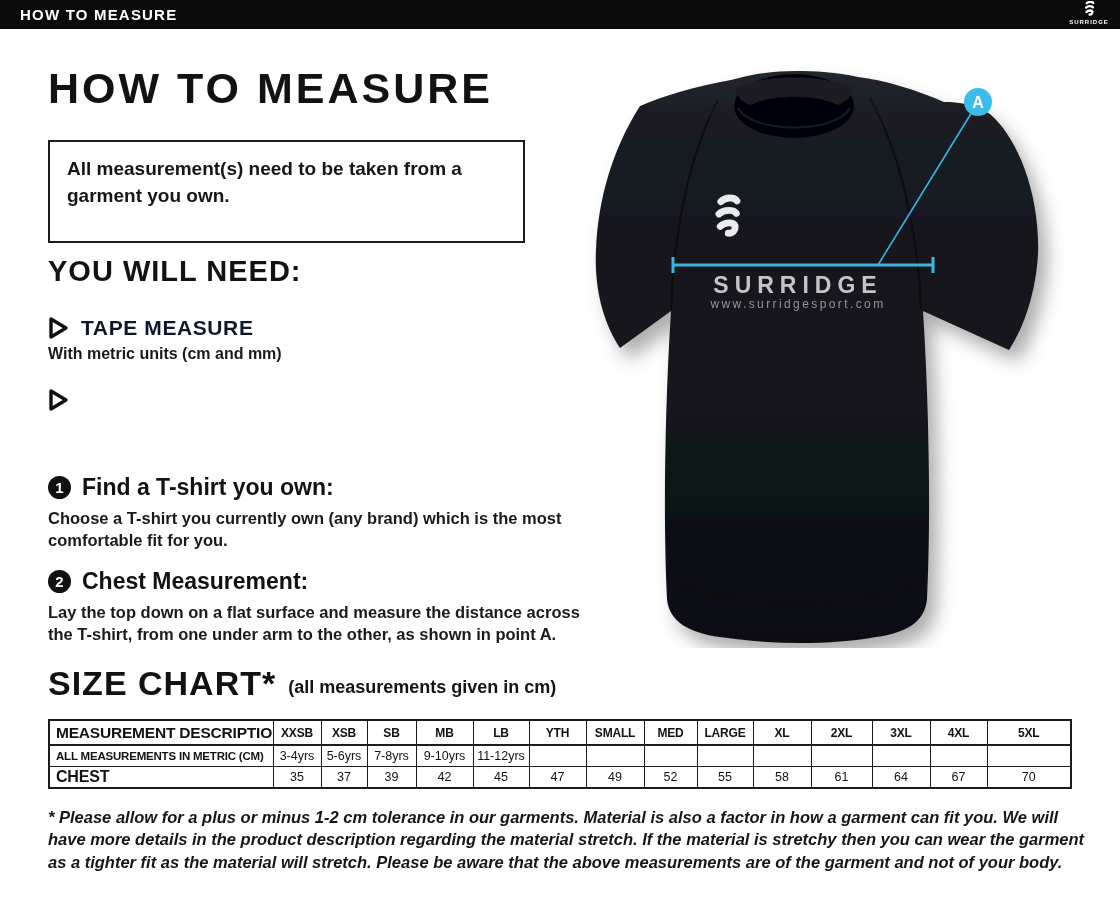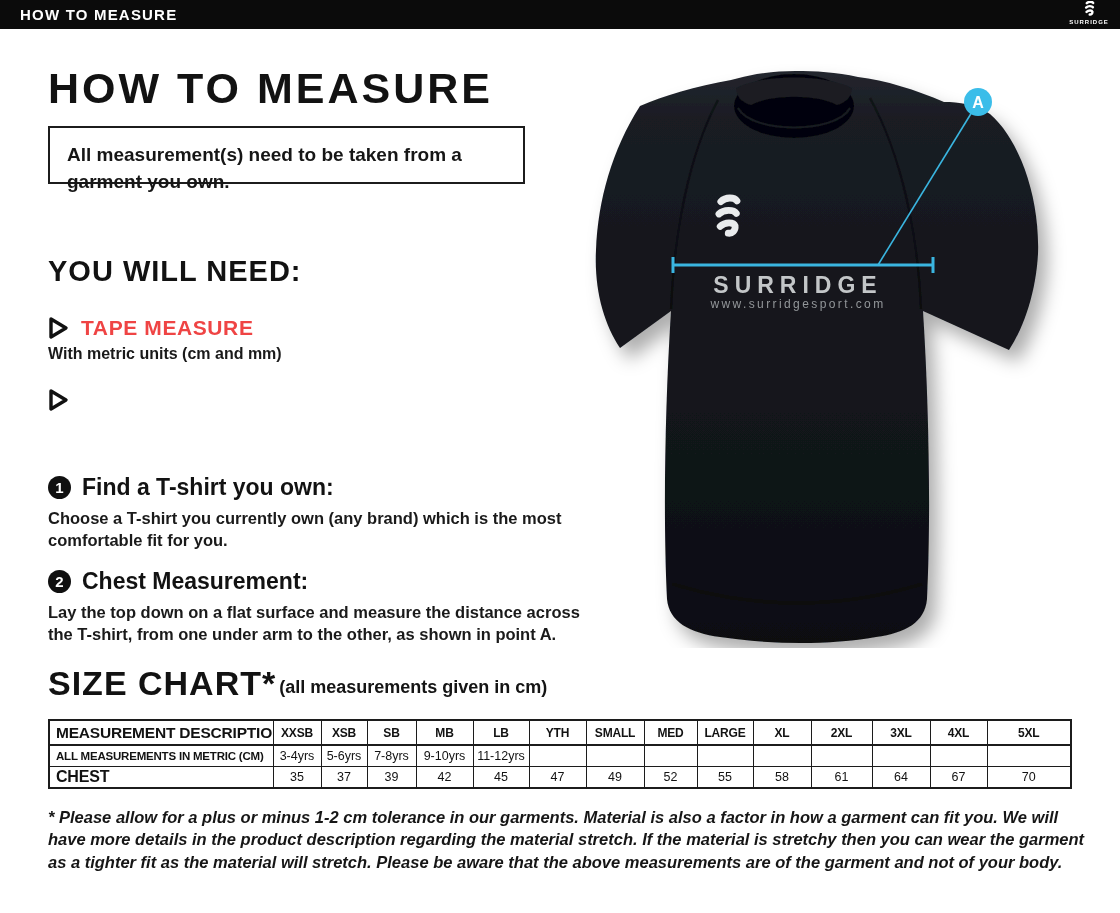--- a/index.html
+++ b/index.html
@@ -15,42 +15,42 @@
   .topbar-title{
     position:absolute;left:20px;top:0;height:29px;line-height:29px;
     color:#fff;font-size:15px;font-weight:bold;letter-spacing:1.2px;
   }
   .brandmark{position:absolute;right:8px;top:1px;width:46px;text-align:center;}
   .brandmark .bm-text{color:#fff;font-size:6px;font-weight:bold;letter-spacing:1px;margin-top:-1px;}
 
   
   .h1{top:64px;left:48px;font-size:43px;font-weight:bold;letter-spacing:3px;color:#121212;}
   .notice-box{
-    top:126px;left:48px;width:477px;height:58px;box-sizing:border-box;
+    top:140px;left:48px;width:477px;height:103px;box-sizing:border-box;
     border:2px solid #1c1c1c;padding:13px 17px;
     font-size:19px;line-height:27px;font-weight:bold;color:#161616;
   }
   .h2{top:255px;left:48px;font-size:29px;font-weight:bold;letter-spacing:1px;color:#121212;}
 
   .need-item{left:48px;}
   .need-head{display:flex;align-items:center;gap:12px;}
-  .need-label{font-size:21px;font-weight:bold;letter-spacing:0.6px;color:#ef4444;}
+  .need-label{font-size:21px;font-weight:bold;letter-spacing:0.6px;color:#0f172a;}
   .need-desc{font-size:16px;font-weight:bold;margin-top:5px;color:#1a1a1a;}
 
   .step{left:48px;}
   .step-head{display:flex;align-items:center;gap:11px;}
   .step-badge{
     width:23px;height:23px;border-radius:50%;background:#101010;color:#fff;
     font-size:15px;font-weight:bold;display:flex;align-items:center;justify-content:center;
     flex:0 0 23px;
   }
   .step-title{font-size:23px;font-weight:bold;color:#121212;}
   .step-desc{font-size:16.5px;font-weight:bold;line-height:1.32;width:535px;margin-top:7px;color:#1a1a1a;}
 
-  .sc-head{top:664px;left:48px;display:flex;align-items:flex-end;gap:3px;}
+  .sc-head{top:664px;left:48px;display:flex;align-items:flex-end;gap:12px;}
   .sc-title{font-size:34px;font-weight:bold;letter-spacing:1px;color:#121212;}
   .sc-sub{font-size:18px;font-weight:bold;padding-bottom:5px;color:#141414;}
 
   
   .size-table{
     top:719px;left:48px;width:1024px;border-collapse:collapse;table-layout:fixed;
     border:2px solid #1c1c1c;background:#fff;
   }
   .size-table th,.size-table td{
     border:1px solid #1c1c1c;text-align:center;vertical-align:middle;

